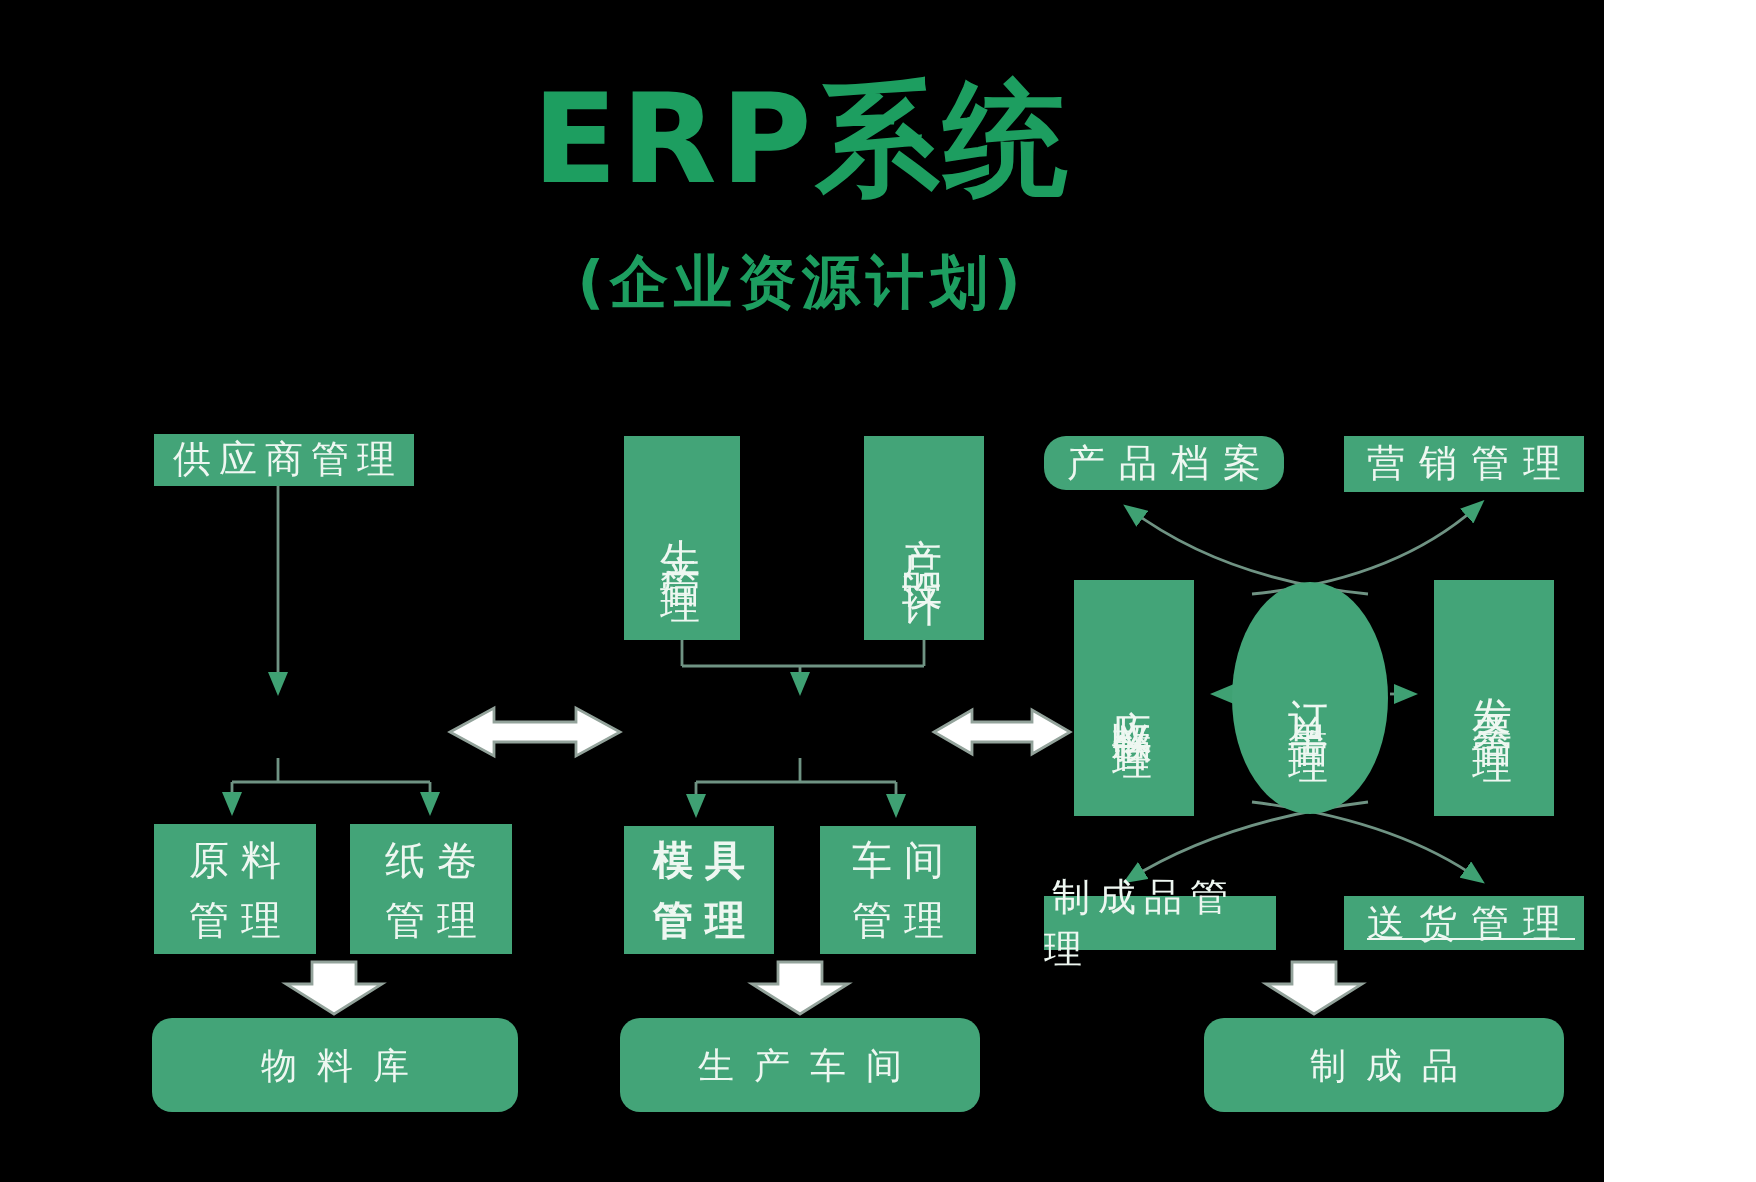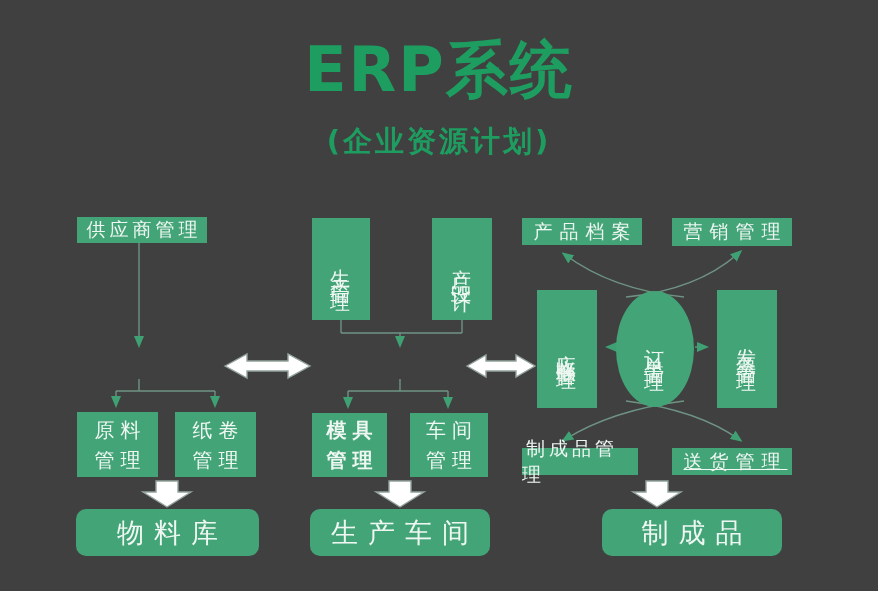--- a/index.html
+++ b/index.html
@@ -1,30 +1,30 @@
 <!DOCTYPE html>
 <html><head>
 <meta charset="utf-8">
 <style>
   html,body{margin:0;padding:0;background:#ffffff;}
-  #canvas{position:relative;width:878px;height:591px;background:#404040;overflow:hidden;
+  #canvas{position:relative;width:802px;height:591px;background:#000000;overflow:hidden;
           font-family:"DejaVu Sans",sans-serif;}
   .title{position:absolute;left:0;top:28px;width:100%;text-align:center;
          font-size:62px;font-weight:800;color:#1d9e60;letter-spacing:2px;}
   .subtitle{position:absolute;left:0;top:122px;width:100%;text-align:center;
             font-size:29px;font-weight:600;color:#1d9e60;letter-spacing:3px;}
   .box{position:absolute;background:#43a478;color:#eef7f1;display:flex;
        align-items:center;justify-content:center;box-sizing:border-box;}
   .h4{font-size:19px;letter-spacing:7px;text-indent:7px;}
   .h5{font-size:19px;letter-spacing:4px;text-indent:4px;}
   .two{font-size:20px;}
   .two .wrap{text-align:center;line-height:1.5;letter-spacing:6px;text-indent:6px;}
   .v{writing-mode:vertical-rl;text-orientation:upright;font-size:20px;
      letter-spacing:8px;}
-  .rounded{border-radius:10px;font-size:27px;letter-spacing:10px;text-indent:10px;}
+  .rounded{border-radius:10px;font-size:18px;letter-spacing:10px;text-indent:10px;}
   .ellipse{border-radius:50%;}
   svg{position:absolute;left:0;top:0;}
 </style>
 </head>
 <body>
 
 <div id="canvas">
 
   <svg width="878" height="591" viewBox="0 0 878 591">
     <defs>
@@ -89,21 +89,21 @@
       </div>
   </div>
   <div class="box two" style="left:410px;top:413px;width:78px;height:64px;">
     <div class="wrap">
         <div>车间</div>
         <div>管理</div>
       </div>
   </div>
   <div class="box rounded" style="left:310px;top:509px;width:180px;height:47px;">生产车间</div>
 
-  <div class="box h4" style="left:522px;top:218px;width:120px;height:27px;">产品档案</div>
+  <div class="box h4" style="left:522px;top:218px;width:120px;height:27px;border-radius:11px;">产品档案</div>
   <div class="box h4" style="left:672px;top:218px;width:120px;height:28px;">营销管理</div>
   <div class="box v" style="left:537px;top:290px;width:60px;height:118px;letter-spacing:4px;">应收款管理</div>
   <div class="box v ellipse" style="left:616px;top:291px;width:78px;height:116px;">订单管理</div>
   <div class="box v" style="left:717px;top:290px;width:60px;height:118px;">发票管理</div>
   <div class="box h5" style="left:522px;top:448px;width:116px;height:27px;">制成品管理</div>
   <div class="box h4" style="left:672px;top:448px;width:120px;height:27px;text-decoration:underline;">送货管理</div>
   <div class="box rounded" style="left:567px;top:509px;width:180px;height:47px;margin-left:35px;">制成品</div>
 
 </div>
 

